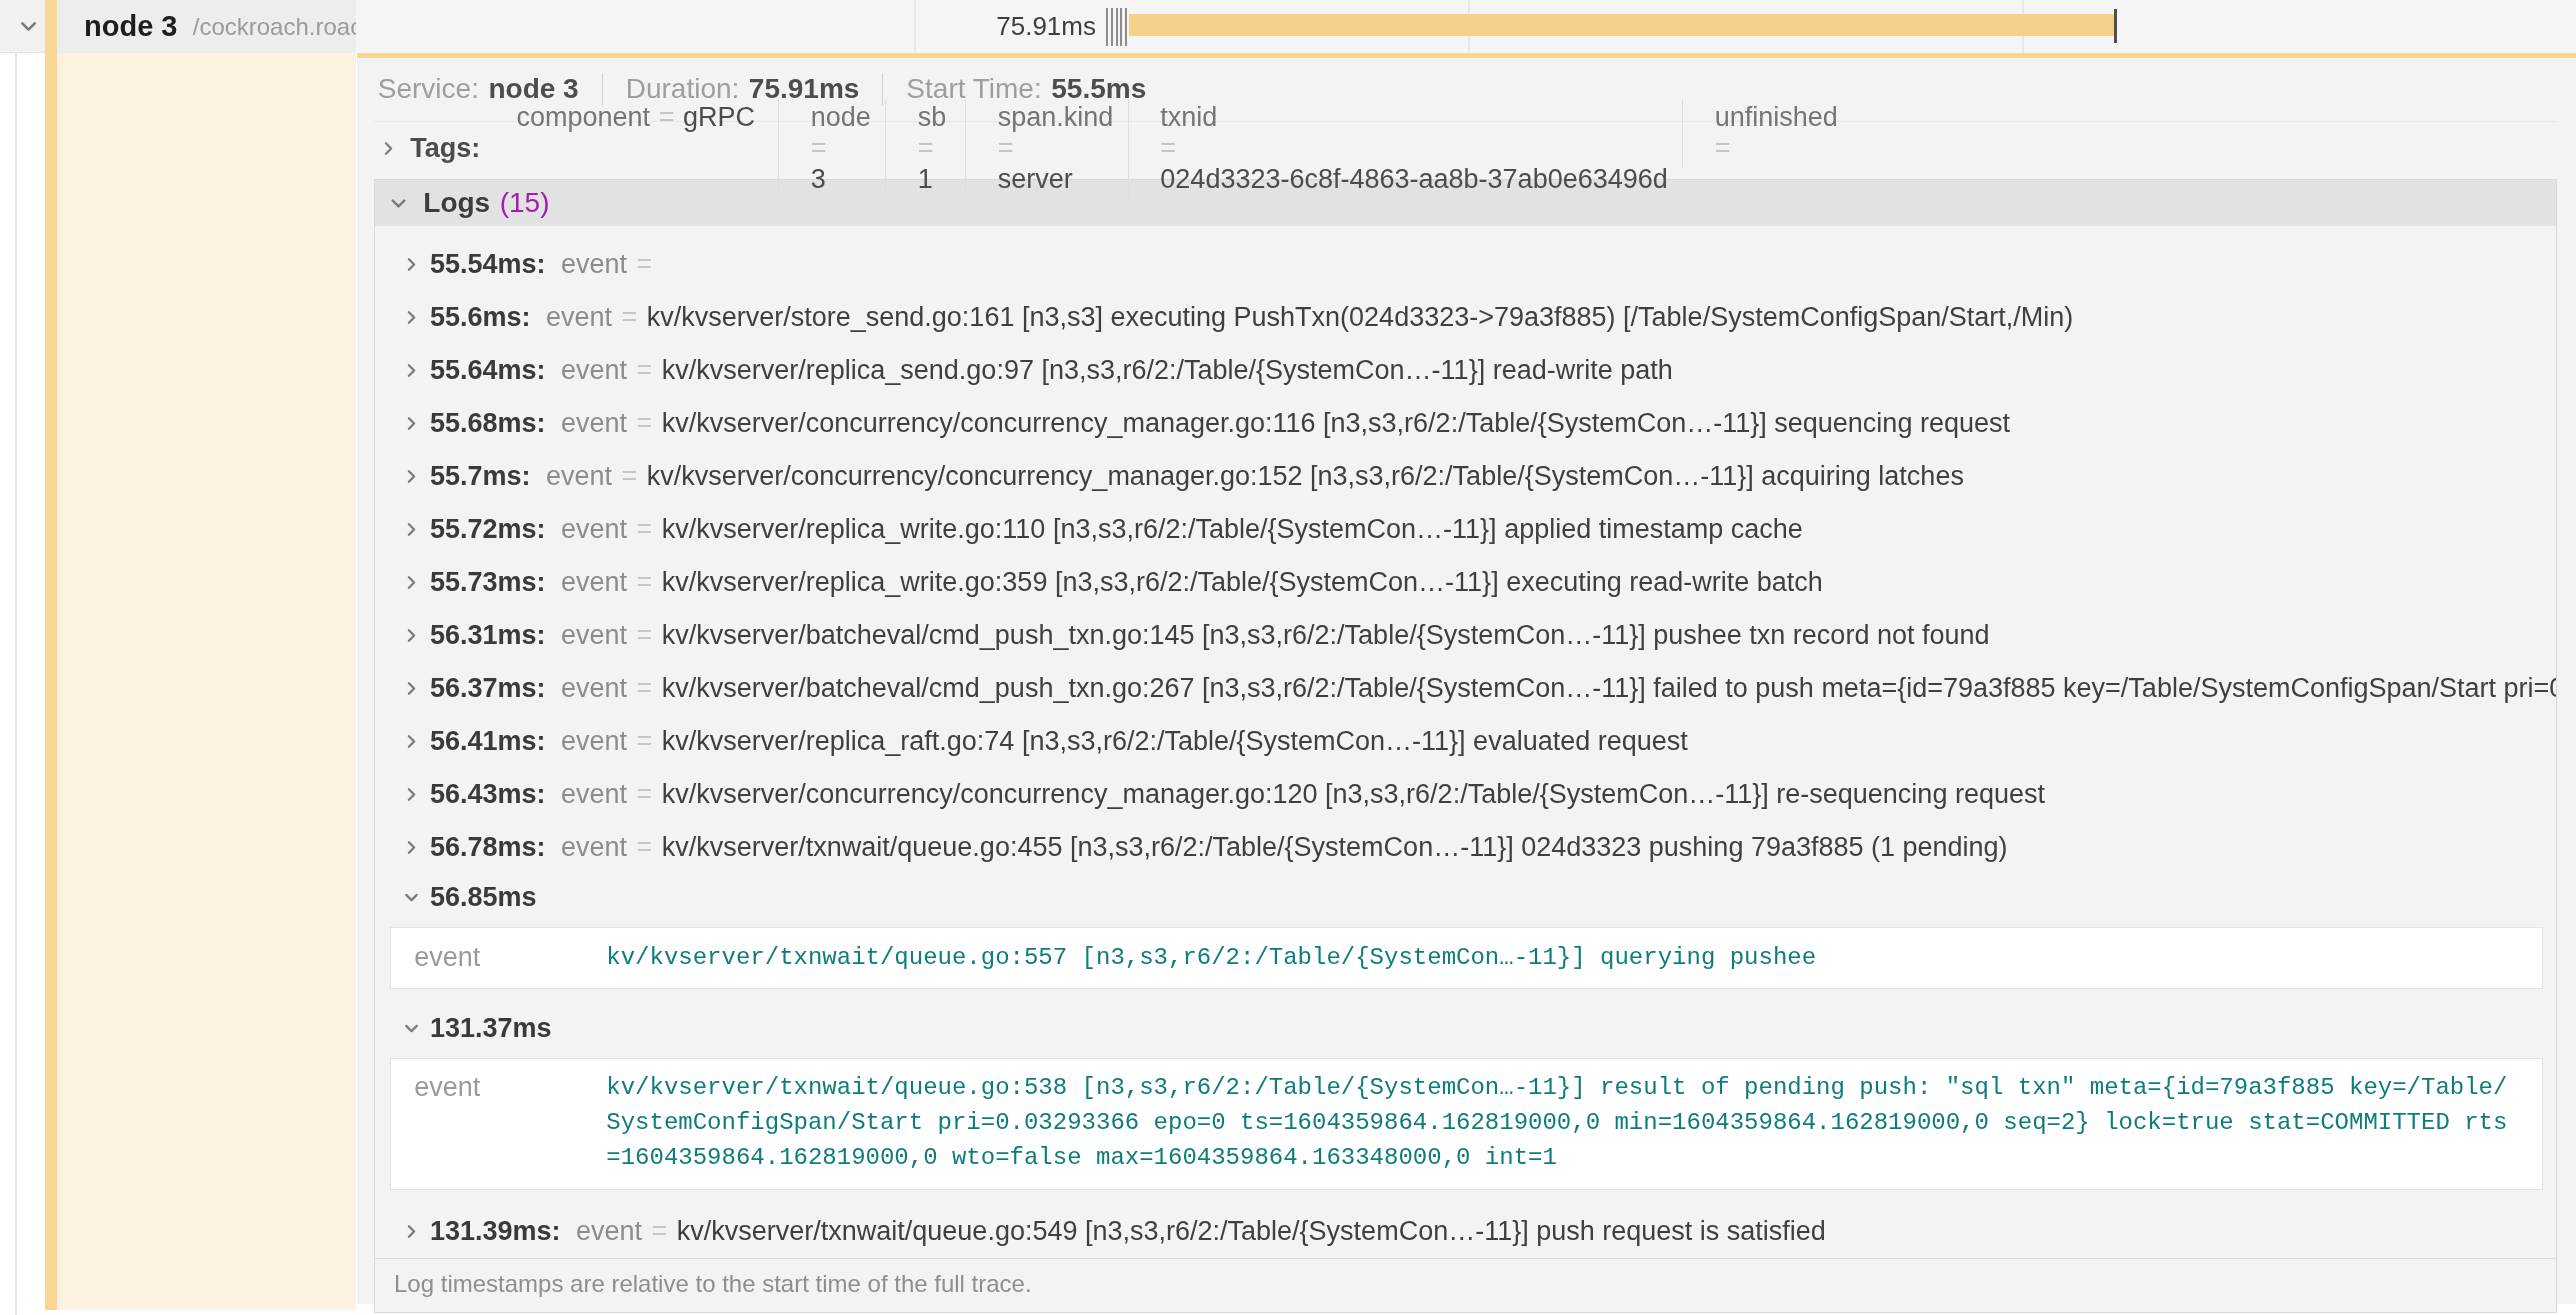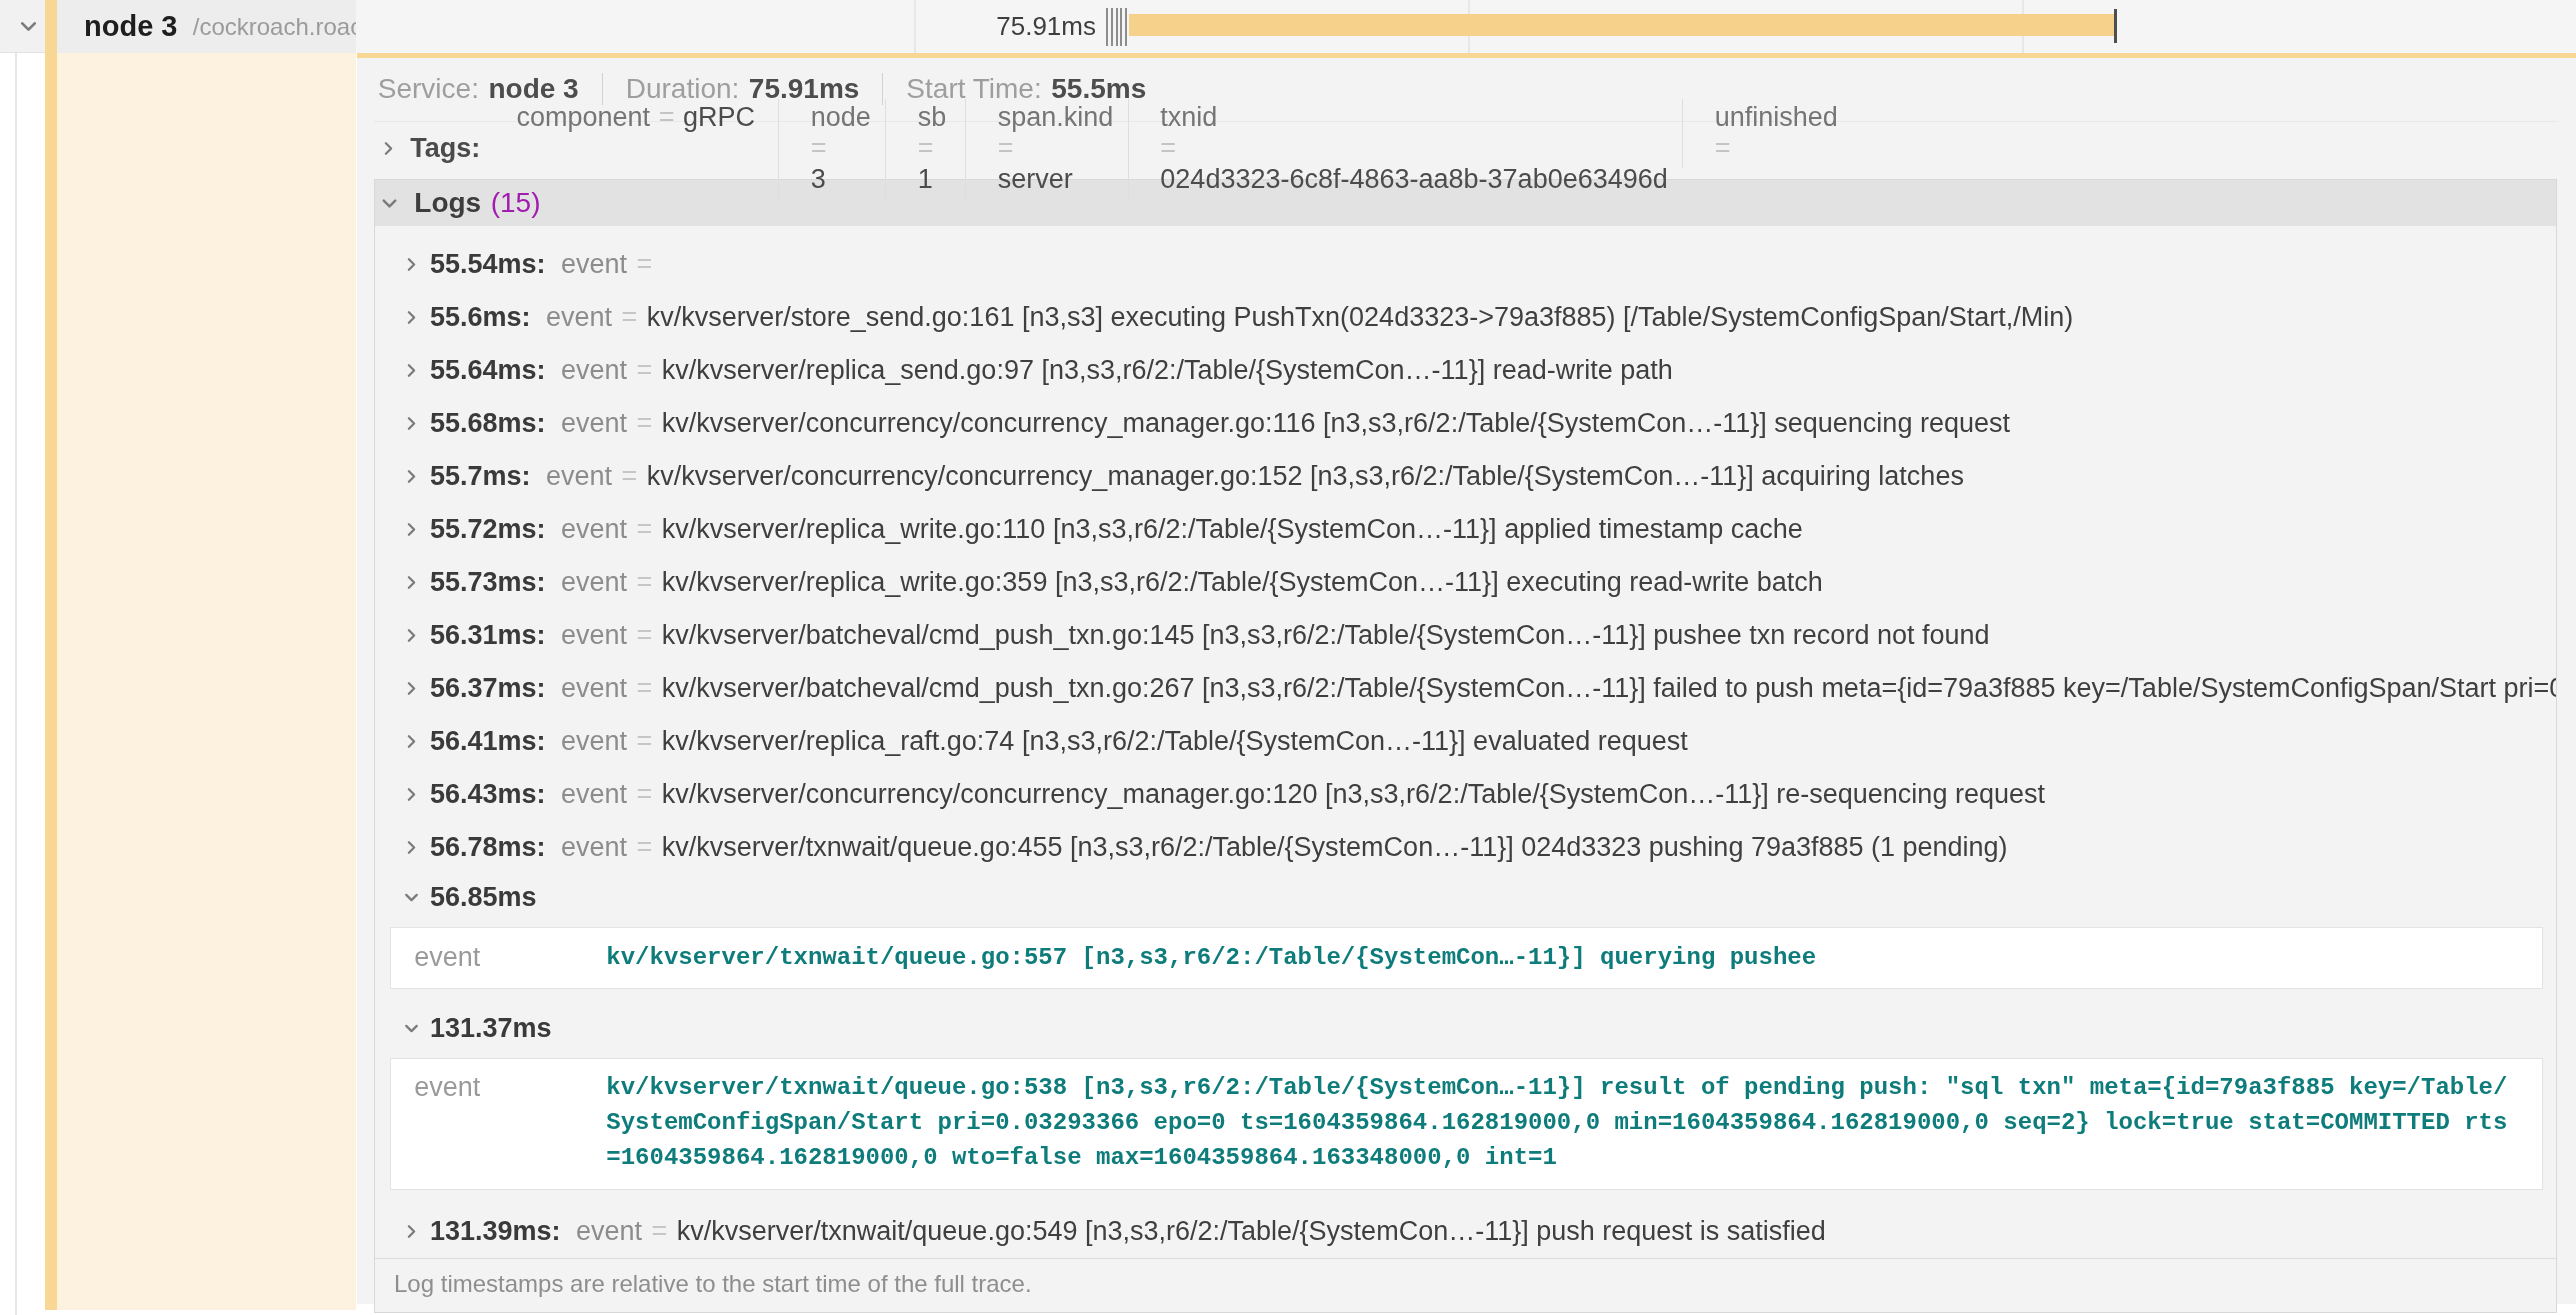--- a/index.html
+++ b/index.html
@@ -55,35 +55,35 @@
   .tags-chev{margin-right:11.4px;}
   .tags-label{font-weight:700;color:#4b4b4b;margin-right:13.3px;}
   .tags-list{display:flex;align-items:flex-start;}
   .tag{display:flex;align-items:baseline;padding:3.8px 23px;}
   .tag + .tag{border-left:1.9px solid #dedede;flex-direction:column;}
   .tag-key{color:#757575;}
   .tag-eq{color:#c4c4c4;margin:0 8.6px;}
   .tag-value{color:#4c4c4c;}
   
   .logs{border:1.9px solid #d8d8d8;margin-top:3.8px;background:#f3f3f3;}
-  .logs-header{background:#e2e2e2;height:46px;display:flex;align-items:center;padding-left:3px;font-size:28px;color:#3d3d3d;}
+  .logs-header{background:#e2e2e2;height:46px;display:flex;align-items:center;padding-left:12px;font-size:28px;color:#3d3d3d;}
   .logs-title{font-weight:700;margin:0 9.5px 0 13.3px;}
   .logs-count{color:#a21caf;}
   .logs-body{padding-top:11.4px;}
   .log-row{display:flex;align-items:center;height:53px;padding-left:17px;font-size:27px;cursor:pointer;}
   .log-row .chev{width:38px;flex:none;}
   .log-time{font-weight:700;color:#3a3a3a;margin-right:15.3px;white-space:nowrap;}
   .log-key{color:#8c8c8c;}
   .log-eq{color:#c6c6c6;margin:0 9.5px;}
   .log-value{color:#3f3f3f;white-space:nowrap;overflow:hidden;flex:1;padding-right:7.6px;}
   .group-row{height:48px;}
   .subtable{background:#ffffff;border:1.9px solid #e3e3e3;margin:5.7px 13.3px 15.3px 15.3px;display:flex;align-items:flex-start;}
   .sub-field{width:215px;flex:none;padding:13.3px 0 0 23px;color:#9a9a9a;font-size:27px;}
   .sub-value{flex:1;padding:11.4px 21px 13.3px 0;font-family:"Liberation Mono",monospace;
-    font-size:24px;line-height:35px;font-weight:700;color:var(--teal);word-break:break-all;}
+    font-size:24px;line-height:35px;font-weight:400;color:var(--teal);word-break:break-all;}
   .logs-footer{border-top:1.9px solid #dcdcdc;padding:11.4px 0 13.3px 19px;font-size:24px;color:#8e8e8e;}
   svg.ic{stroke:#7b7b7b;fill:none;stroke-width:2.6;stroke-linecap:round;stroke-linejoin:round;}
 </style>
 </head>
 <body>
 
 <div class="header-left">
   <span class="chev">
     <svg class="ic" width="25" height="25" viewBox="0 0 24 24">
         <polyline points="6 9 12 15 18 9"></polyline>

